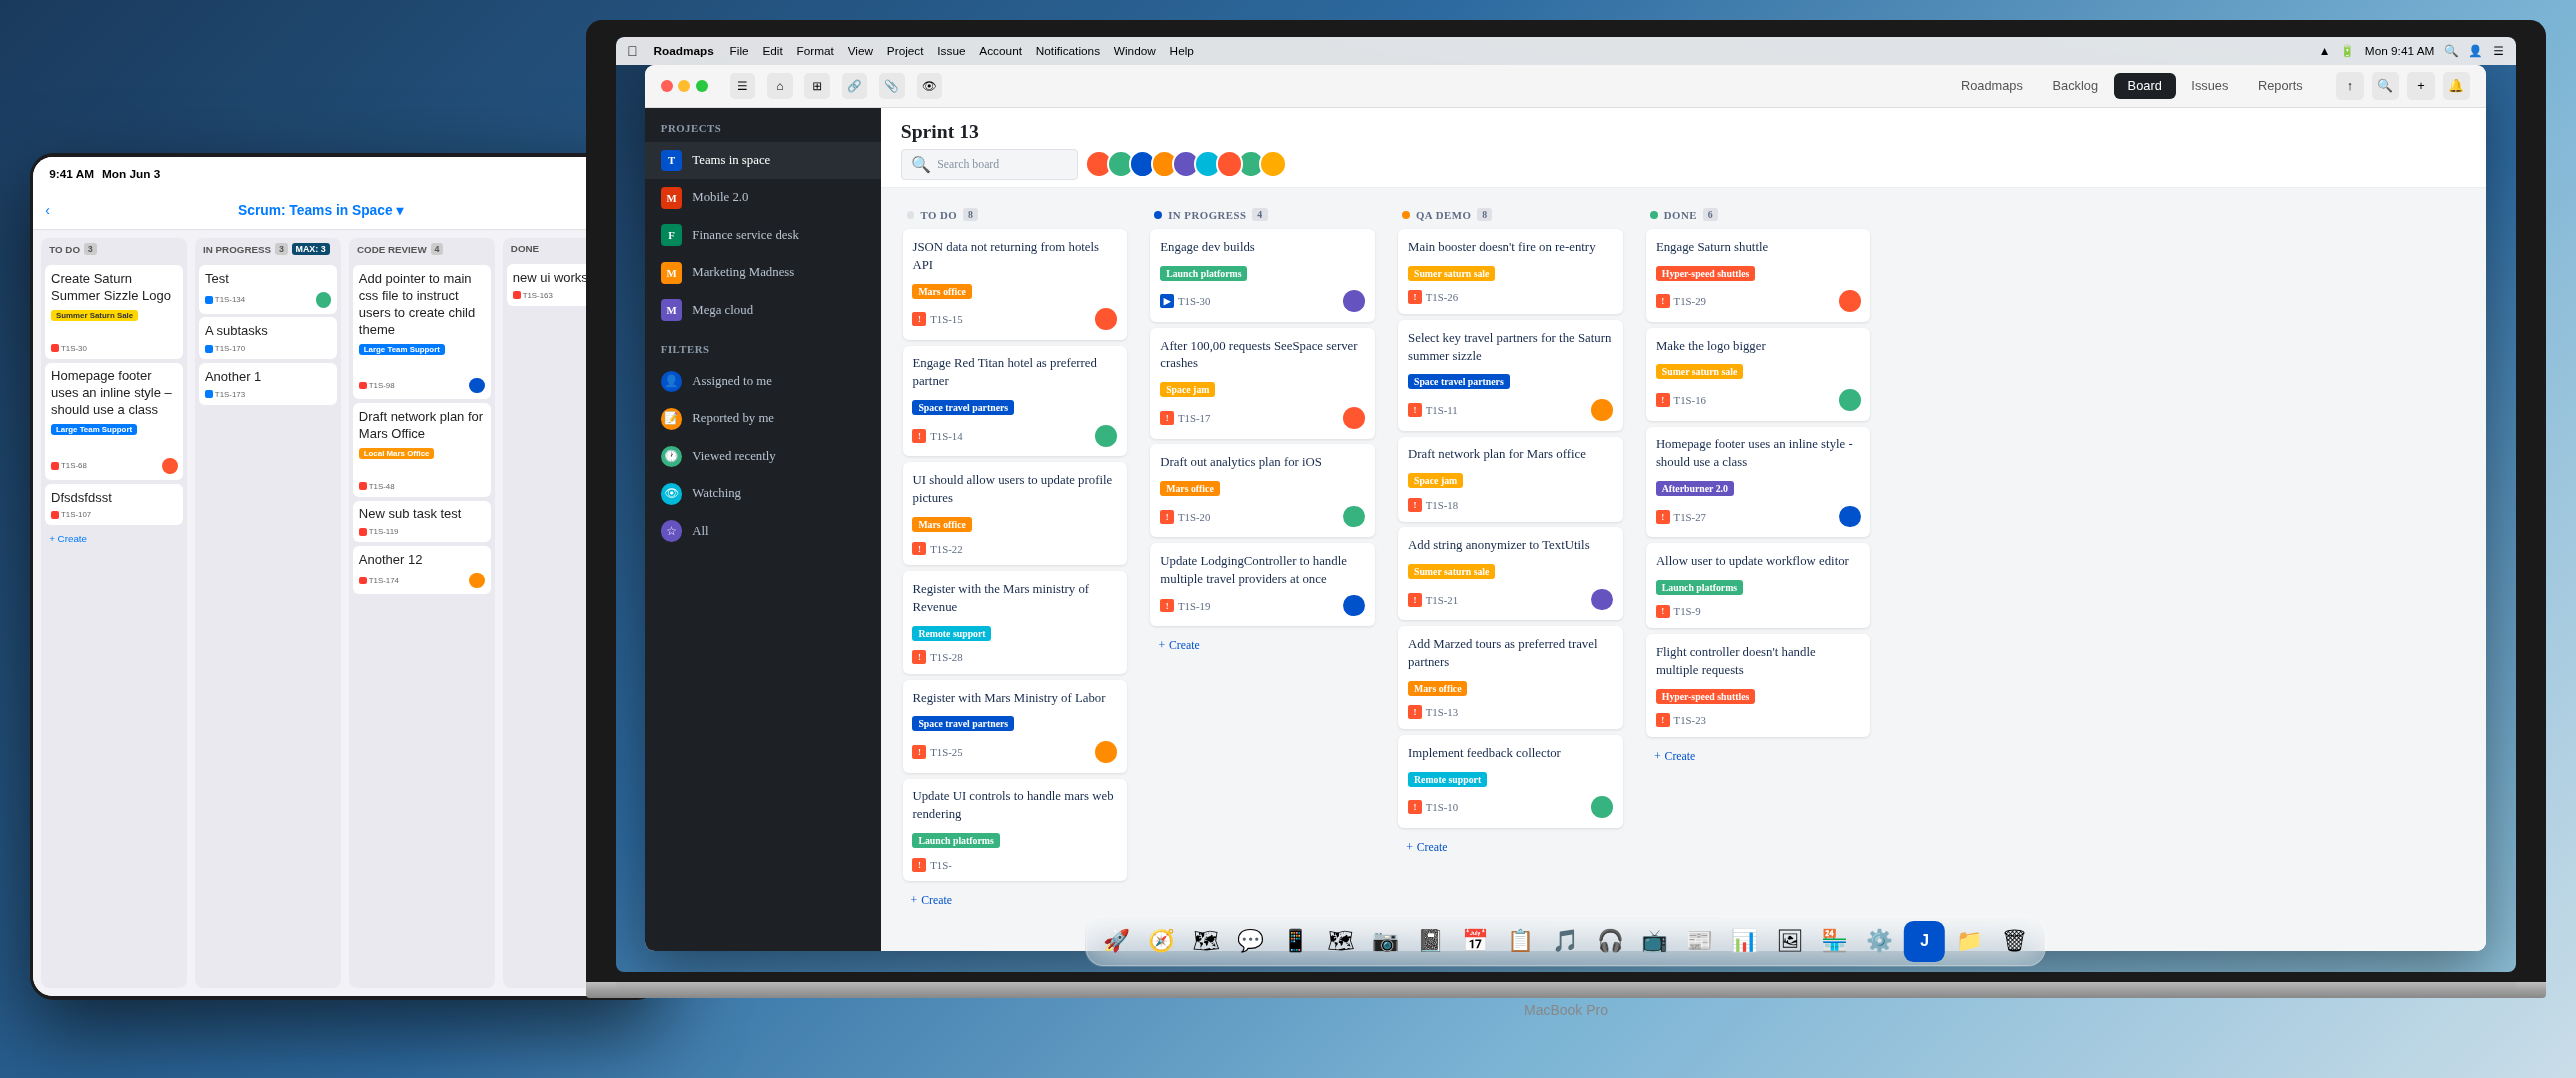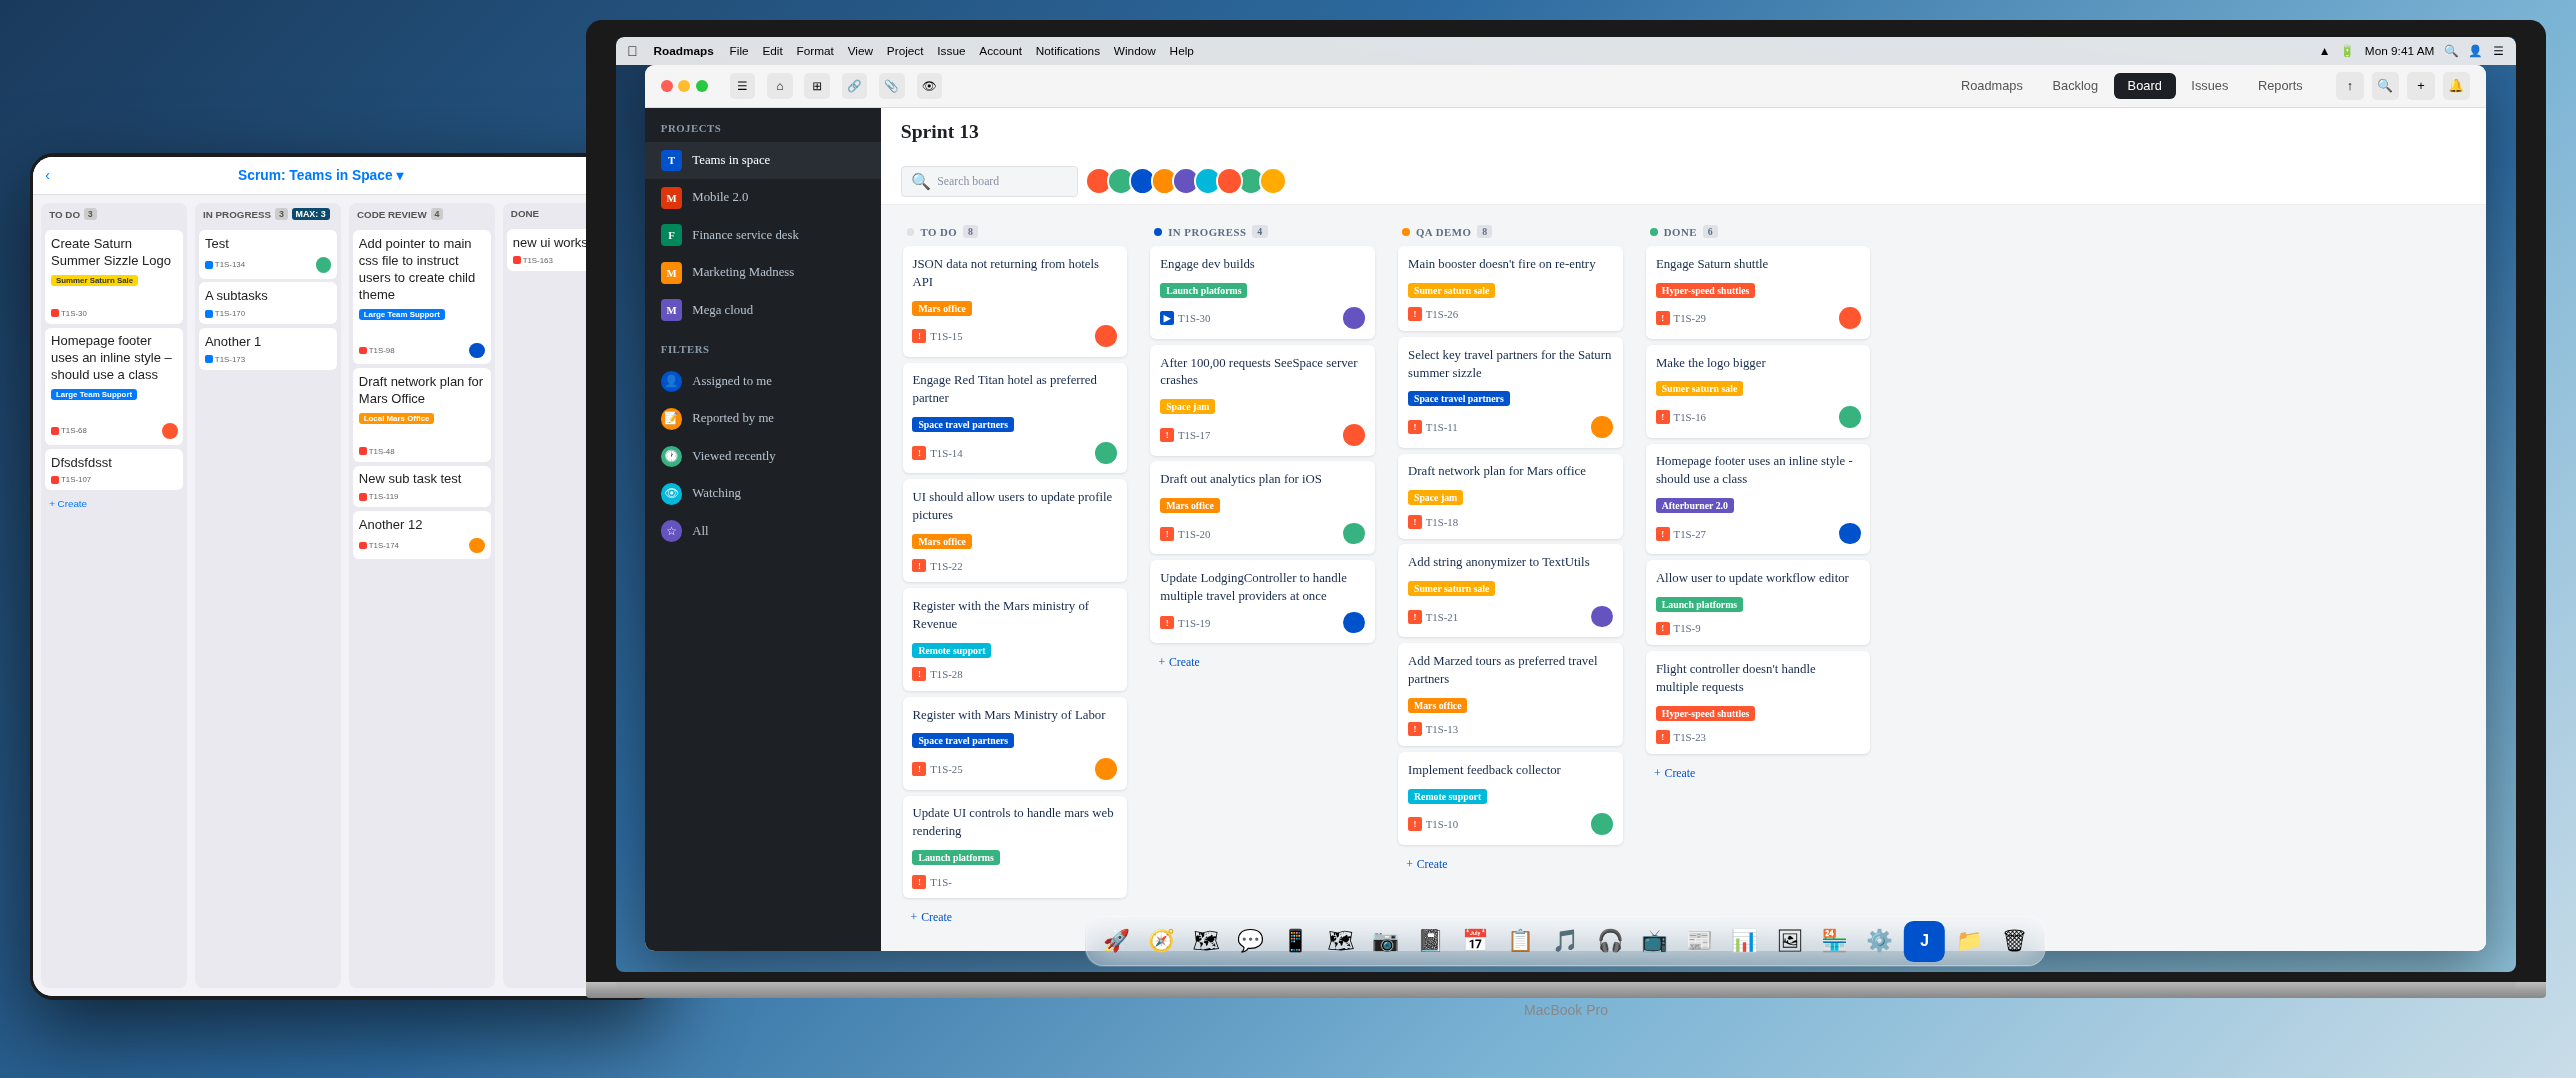--- a/index.html
+++ b/index.html
@@ -297,21 +297,21 @@
       display: flex;
       flex-direction: column;
       overflow: hidden;
       background: #fff;
     }
     .board-header {
       padding: 11.8px 19.7px 7.9px;
       border-bottom: 1px solid #eee;
       flex-shrink: 0;
     }
-    .sprint-title { font-size: 19.7px; font-weight: 700; color: #1d2125; margin-bottom: 23px; }
+    .sprint-title { font-size: 19.7px; font-weight: 700; color: #1d2125; margin-bottom: 6px; }
     .board-toolbar {
       display: flex;
       align-items: center;
       gap: 9.8px;
     }
     .search-input {
       display: flex;
       align-items: center;
       gap: 5.9px;
       background: #f4f5f7;
@@ -479,20 +479,30 @@
     .col-inprog-dot { width: 7.9px; height: 7.9px; border-radius: 50%; background: #0052cc; display: inline-block; }
     .col-qa-dot { width: 7.9px; height: 7.9px; border-radius: 50%; background: #ff8b00; display: inline-block; }
     .col-done-dot { width: 7.9px; height: 7.9px; border-radius: 50%; background: #36b37e; display: inline-block; }
   </style>
 </head>
 <body>
 
 <div class="ipad">
   <div class="ipad-screen">
 
+    <div class="ipad-status-bar">
+      <div class="ipad-status-left">
+        <span>9:41 AM</span>
+        <span>Mon Jun 3</span>
+      </div>
+      <div class="ipad-status-right">
+        <span>📶</span>
+        <span>100%</span>
+      </div>
+    </div>
 
     <div class="ipad-nav">
       <span class="ipad-nav-back">‹</span>
       <span class="ipad-nav-title">Scrum: Teams in Space ▾</span>
       <div class="ipad-nav-actions">
         <span style="color:#007aff;font-size:17.7px;">+</span>
         <span style="color:#007aff;font-size:13.8px;">⊞</span>
         <span style="color:#007aff;font-size:13.8px;">•••</span>
       </div>
     </div>

